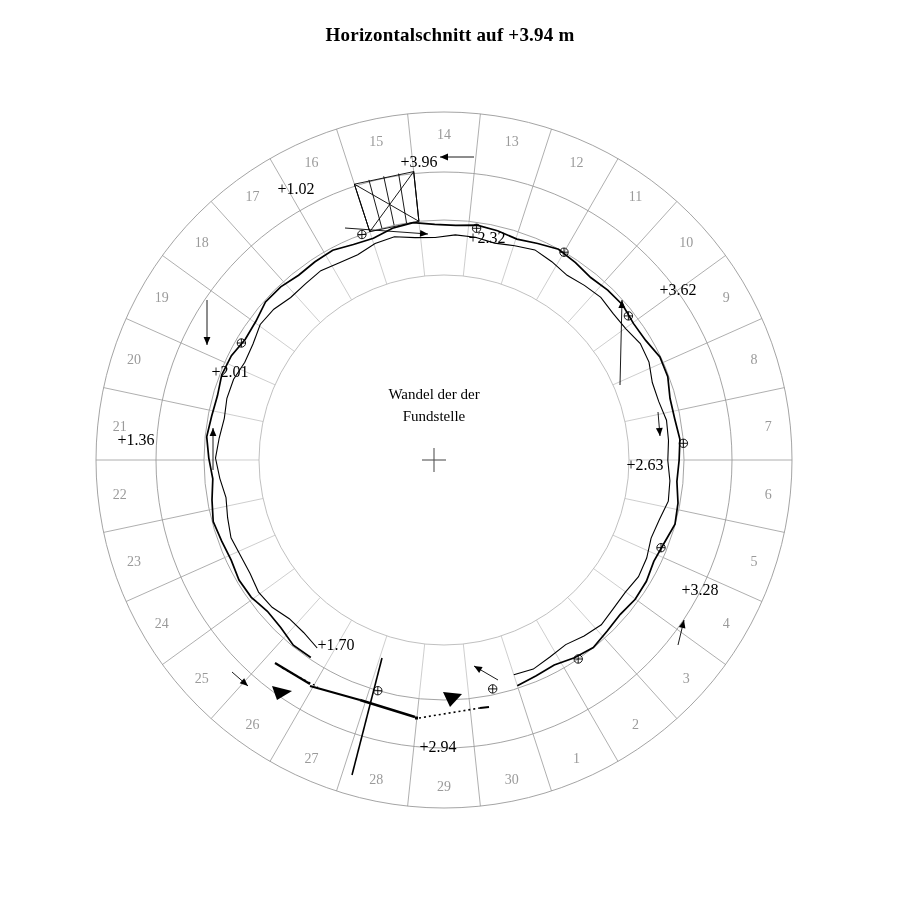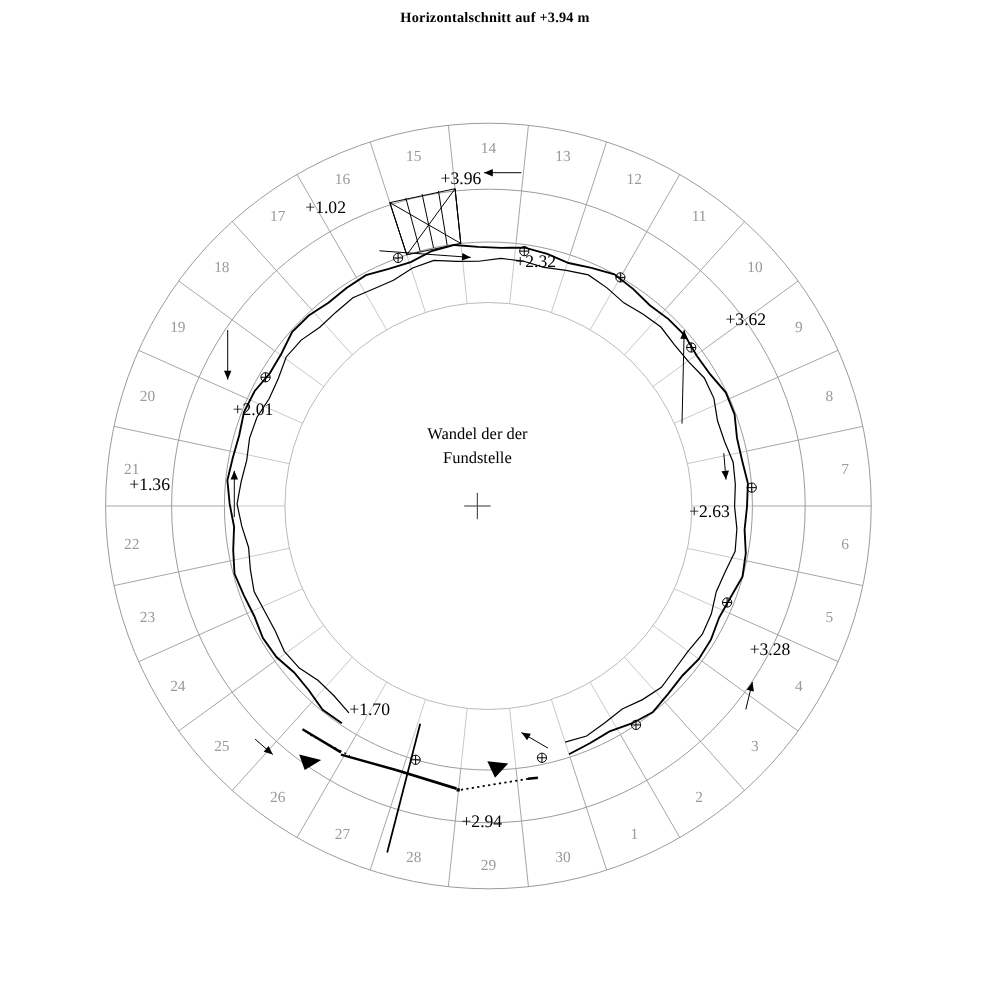--- a/index.html
+++ b/index.html
@@ -10,25 +10,25 @@
   body {
     width: 900px;
     height: 905px;
     font-family: "Liberation Serif", serif;
     color: #000000;
     position: relative;
     overflow: hidden;
   }
   #page-title {
     position: absolute;
-    top: 8px;
+    top: 24px;
     left: 0;
     width: 900px;
     text-align: center;
-    font-size: 13px;
+    font-size: 19px;
     font-weight: bold;
     font-family: "Liberation Serif", serif;
     letter-spacing: 0.2px;
   }
   #plan-wrap {
     position: absolute;
     top: 0;
     left: 0;
     width: 900px;
     height: 905px;

